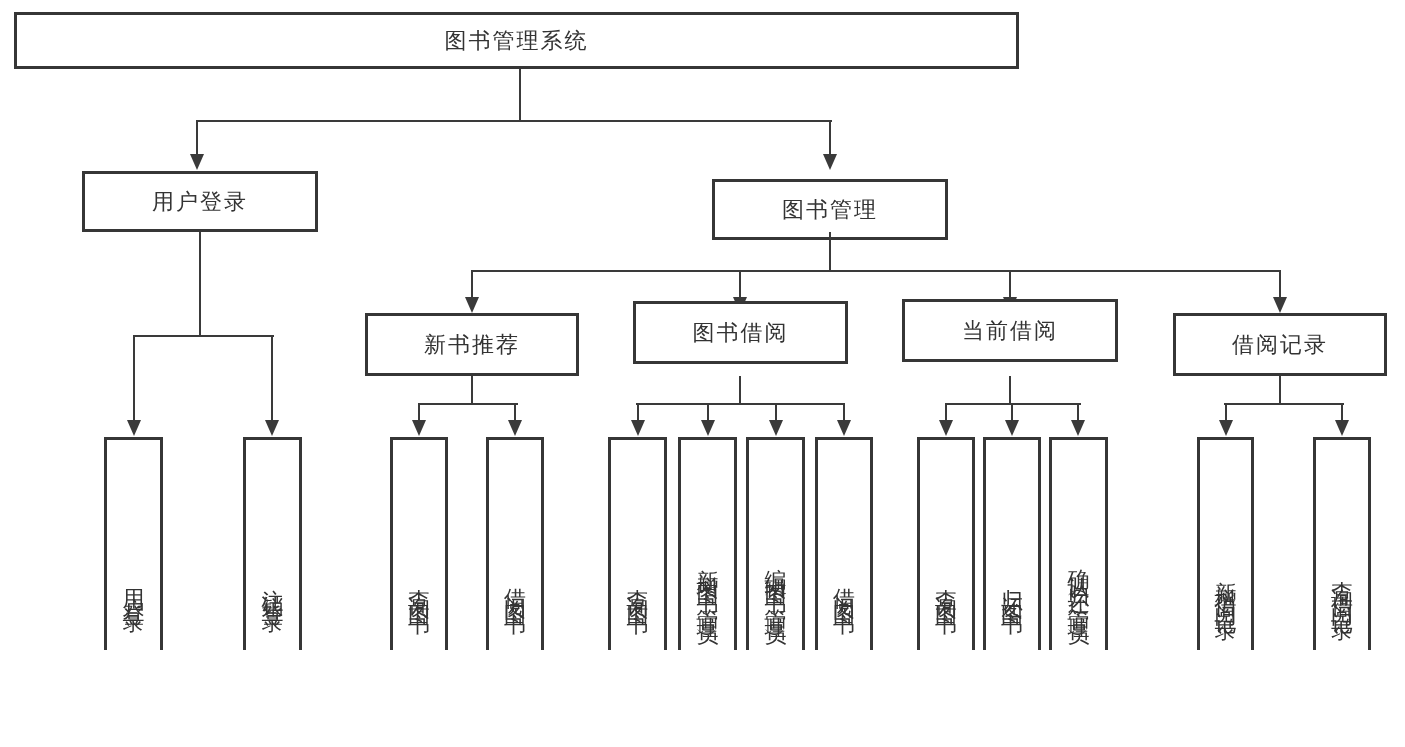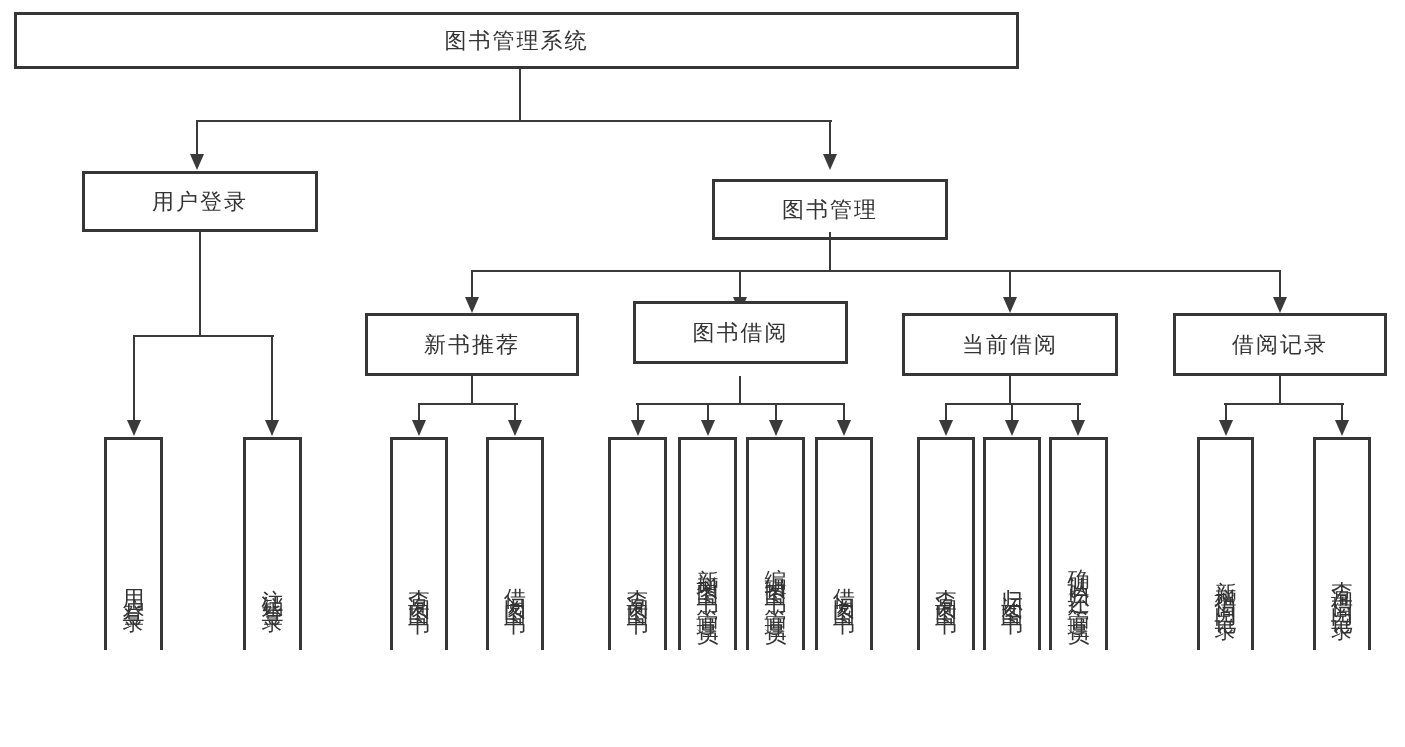--- a/index.html
+++ b/index.html
@@ -53,21 +53,21 @@
 
   <div class="vline" style="left:829px;top:232px;height:40px;"></div>
   <div class="hline" style="left:471px;top:270px;width:810px;"></div>
   <div class="arrow" style="left:471px;top:270px;height:27px;"></div>
   <div class="arrow" style="left:739px;top:270px;height:27px;"></div>
   <div class="arrow" style="left:1009px;top:270px;height:27px;"></div>
   <div class="arrow" style="left:1279px;top:270px;height:27px;"></div>
 
   <div class="box" style="left:365px;top:313px;width:214px;height:63px;">新书推荐</div>
   <div class="box" style="left:633px;top:301px;width:215px;height:63px;">图书借阅</div>
-  <div class="box" style="left:902px;top:313px;width:216px;height:63px;">当前借阅</div>
+  <div class="box" style="left:902px;top:299px;width:216px;height:63px;">当前借阅</div>
   <div class="box" style="left:1173px;top:313px;width:214px;height:63px;">借阅记录</div>
 
   <div class="vline" style="left:471px;top:376px;height:29px;"></div>
   <div class="hline" style="left:418px;top:403px;width:100px;"></div>
   <div class="arrow" style="left:418px;top:403px;height:17px;"></div>
   <div class="arrow" style="left:514px;top:403px;height:17px;"></div>
 
   <div class="vline" style="left:739px;top:376px;height:29px;"></div>
   <div class="hline" style="left:636px;top:403px;width:209px;"></div>
   <div class="arrow" style="left:637px;top:403px;height:17px;"></div>

